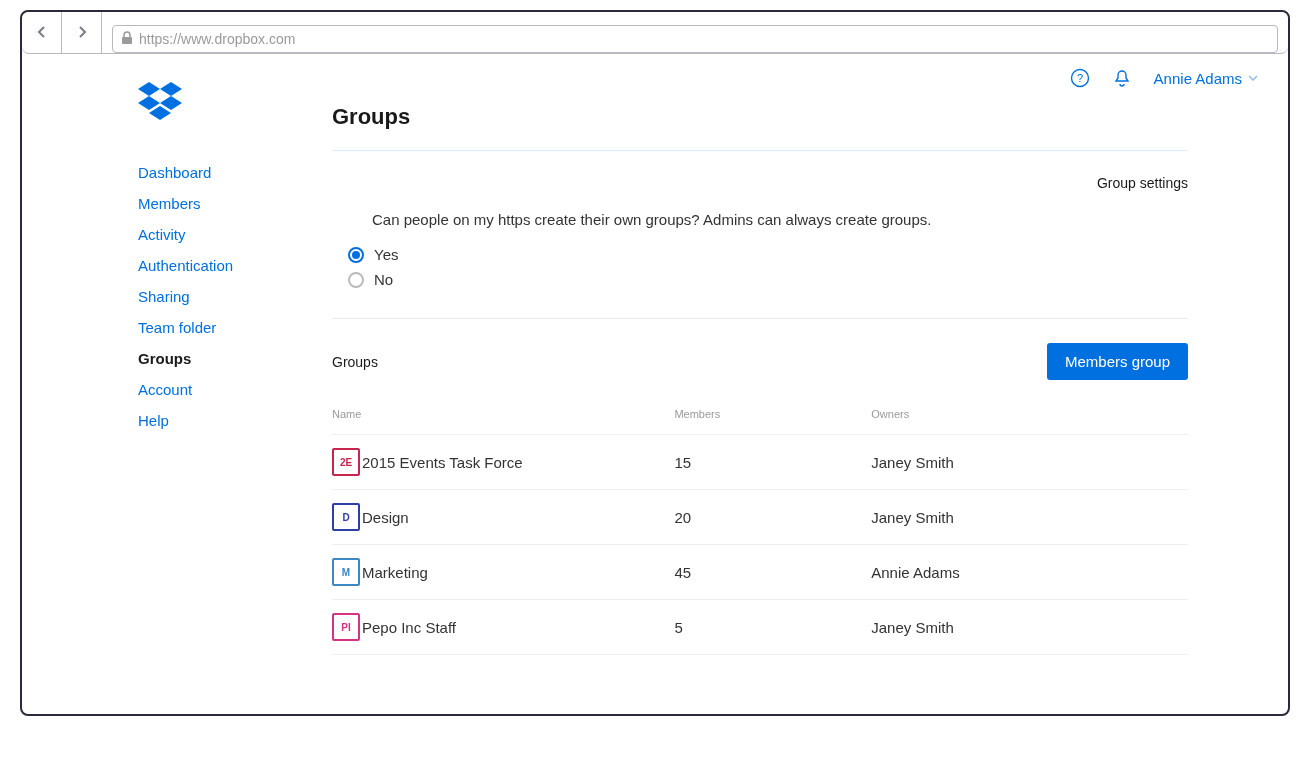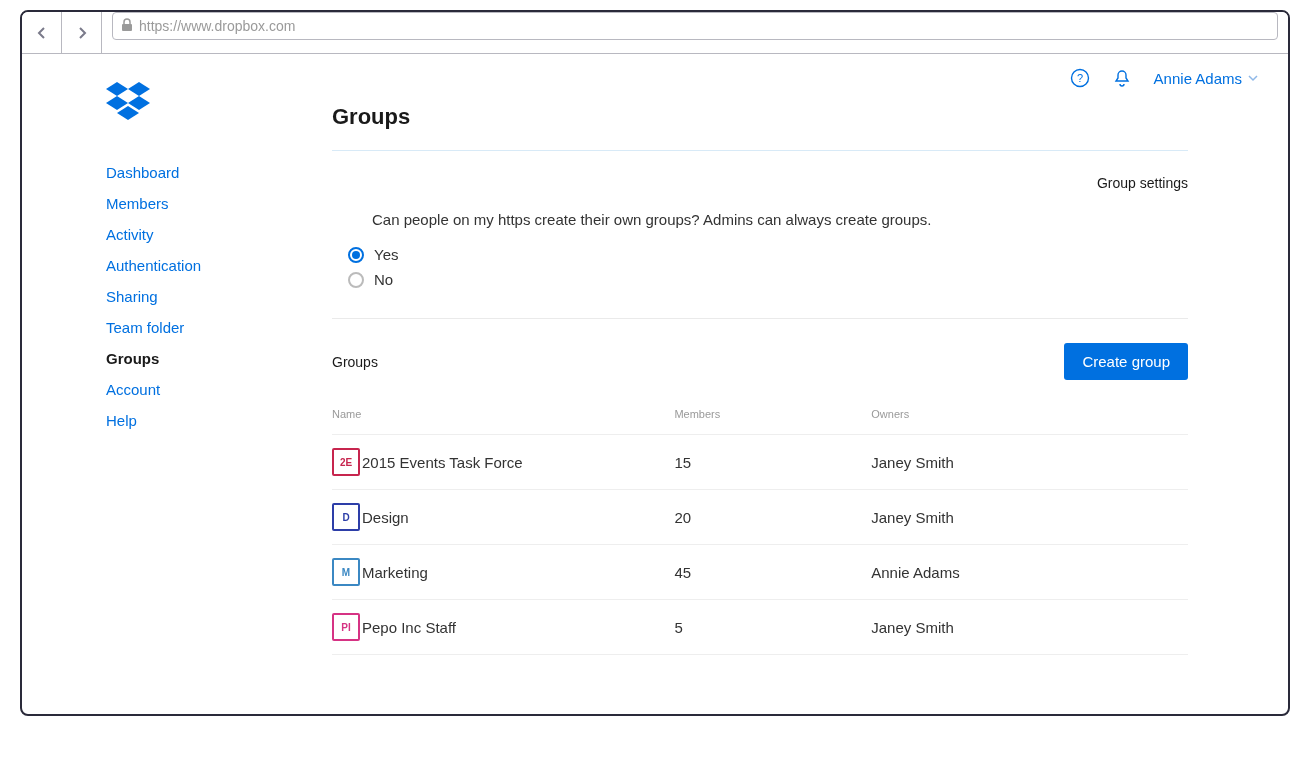--- a/index.html
+++ b/index.html
@@ -11,24 +11,25 @@
   }
   .browser-frame {
     width: 1270px;
     margin: 10px auto;
     border: 2px solid #2a2a3a;
     border-radius: 8px;
     overflow: hidden;
   }
   .browser-bar {
     display: flex;
-    align-items: flex-start;
+    align-items: flex-end;
     height: 42px;
     border-bottom: 1px solid #b8b8c0;
     background: #fff;
+    border-radius: 7px;
   }
   .nav-btn {
     width: 40px;
     height: 42px;
     display: flex;
     align-items: center;
     justify-content: center;
     border-right: 1px solid #b8b8c0;
     color: #7a7a8a;
     cursor: pointer;
@@ -64,21 +65,21 @@
     display:flex; align-items:center; justify-content:center;
   }
   .user-menu {
     color: #0070e0;
     font-size: 15px;
     cursor: pointer;
     display:flex; align-items:center; gap:6px;
   }
   .sidebar {
     width: 210px;
-    padding: 28px 0 0 84px;
+    padding: 28px 0 0 116px;
   }
   .logo {
     margin-bottom: 32px;
     margin-left: 0px;
   }
   .nav-list { list-style: none; }
   .nav-list li {
     font-size: 15px;
     color: #0070e0;
     padding: 7px 0;
@@ -268,21 +269,21 @@
           <span>Yes</span>
         </div>
         <div class="radio-row">
           <span class="radio"></span>
           <span>No</span>
         </div>
       </div>
 
       <div class="groups-header">
         <h2 class="section-title" style="margin-bottom:0">Groups</h2>
-        <button class="create-btn">Create group</button>
+        <button class="create-btn">Members group</button>
       </div>
 
       <table class="groups">
         <thead>
           <tr>
             <th class="col-name">Name</th>
             <th class="col-members">Members</th>
             <th class="col-owners">Owners</th>
           </tr>
         </thead>

